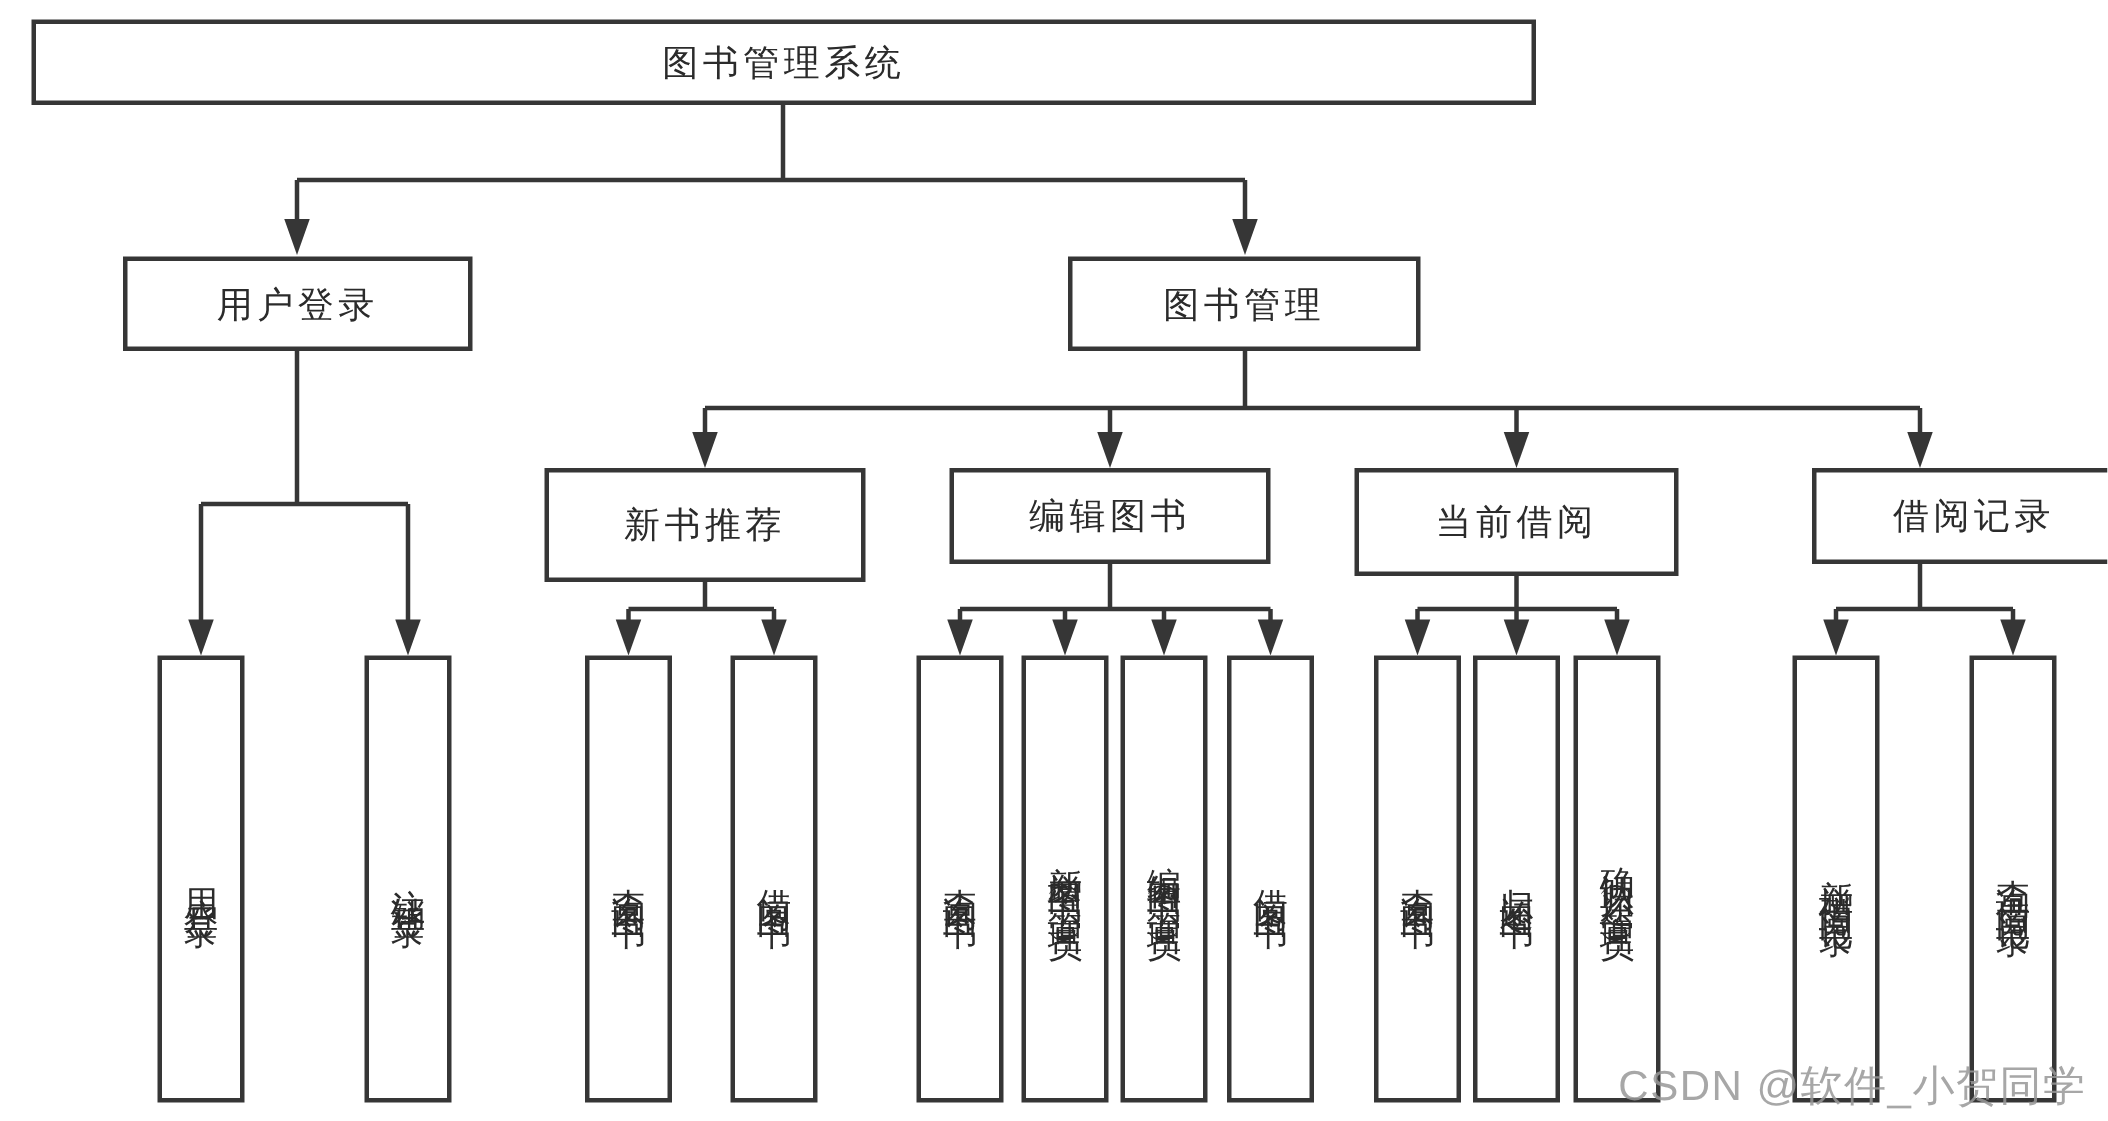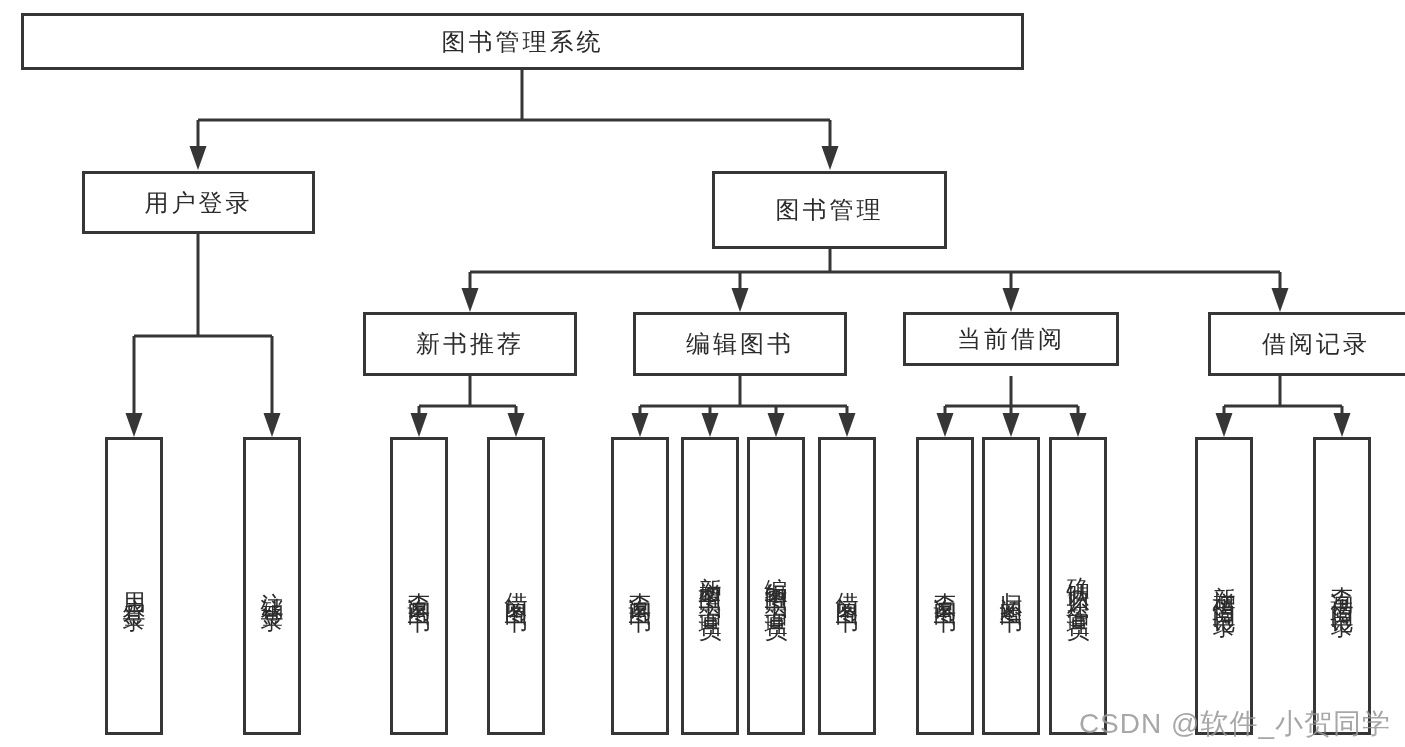--- a/index.html
+++ b/index.html
@@ -107,31 +107,31 @@
     </g>
   </svg>
 
   <div class="node hbox" style="left:21px; top:13px; width:1003px; height:57px;">
     <span>图书管理系统</span>
   </div>
 
   <div class="node hbox" style="left:82px; top:171px; width:233px; height:63px;">
     <span>用户登录</span>
   </div>
-  <div class="node hbox" style="left:712px; top:171px; width:235px; height:78px;">
+  <div class="node hbox" style="left:712px; top:171px; width:235px; height:63px;">
     <span>图书管理</span>
   </div>
 
-  <div class="node hbox" style="left:363px; top:312px; width:214px; height:64px;">
+  <div class="node hbox" style="left:363px; top:312px; width:214px; height:76px;">
     <span>新书推荐</span>
   </div>
   <div class="node hbox" style="left:633px; top:312px; width:214px; height:64px;">
     <span>编辑图书</span>
   </div>
-  <div class="node hbox" style="left:903px; top:312px; width:216px; height:54px;text-align:right;">
+  <div class="node hbox" style="left:903px; top:312px; width:216px; height:72px;text-align:right;">
     <span>当前借阅</span>
   </div>
   <div class="node hbox" style="left:1208px; top:312px; width:216px; height:64px;">
     <span>借阅记录</span>
   </div>
 
   <div class="node vbox" style="left:105px; top:437px; width:58px; height:298px;">
     <span>用户登录</span>
   </div>
   <div class="node vbox" style="left:243px; top:437px; width:58px; height:298px;">

